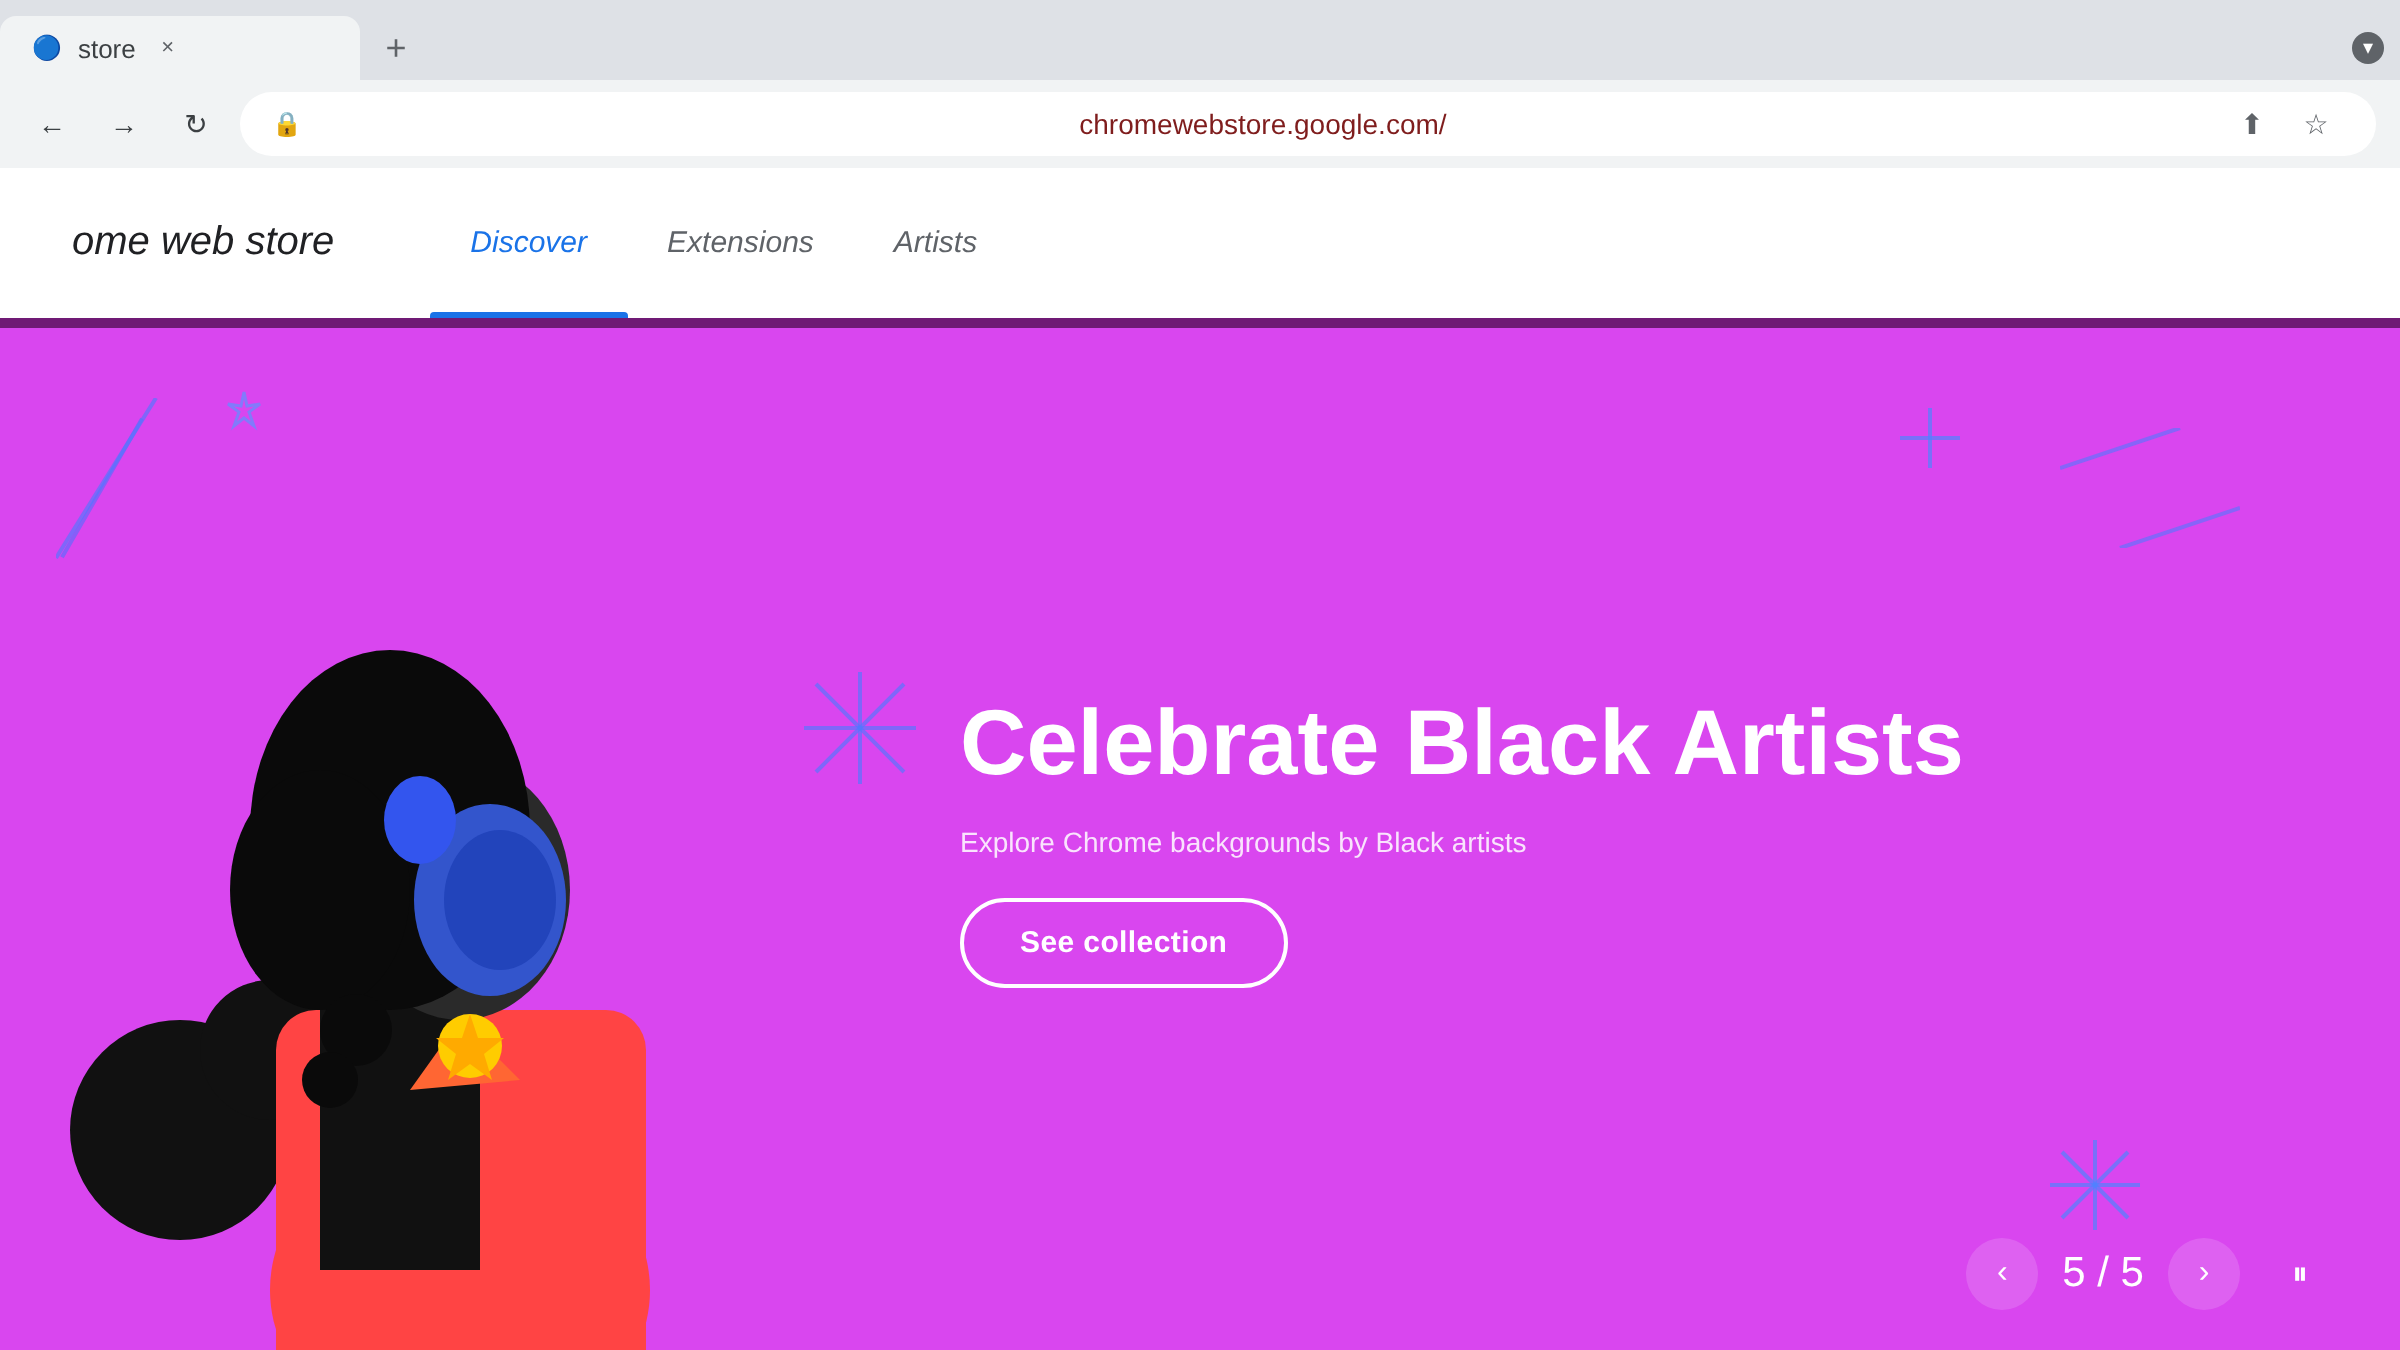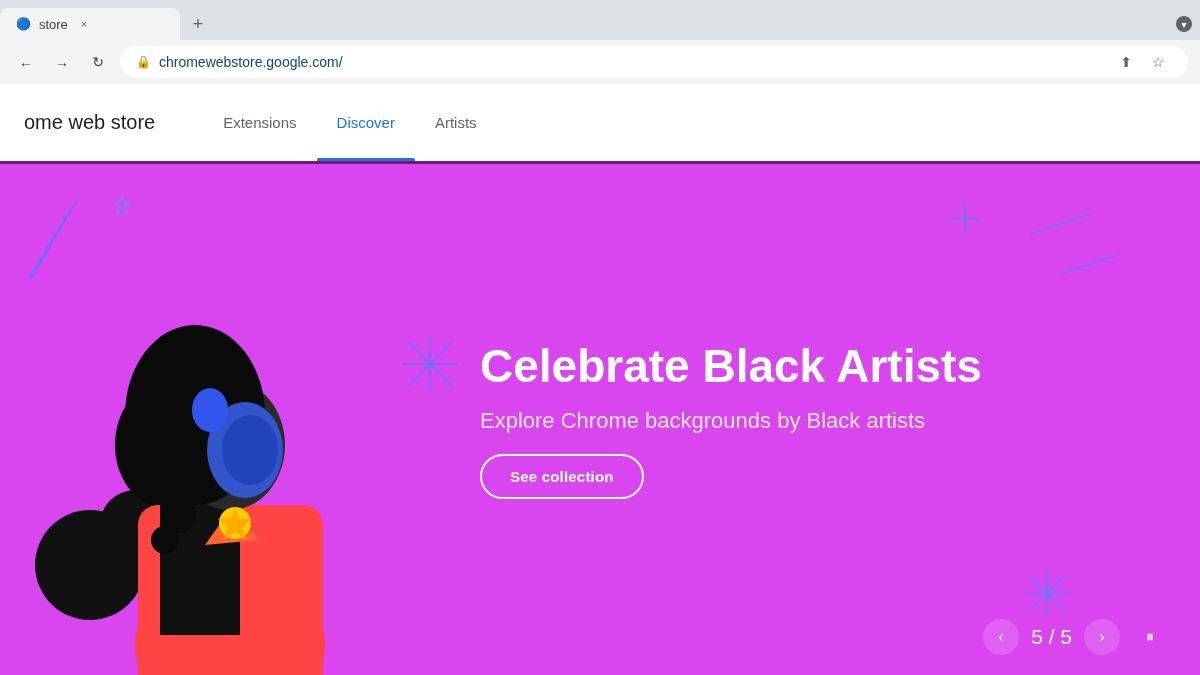--- a/index.html
+++ b/index.html
@@ -104,21 +104,22 @@
     }
 
     .lock-icon {
       color: #5f6368;
       font-size: 12px;
     }
 
     .address-text {
       flex: 1;
       font-size: 14px;
-      color: #0c4a6e;
+      color: #7f1d1d;
+      text-align: center;
     }
 
     .address-icons {
       display: flex;
       gap: 4px;
       align-items: center;
     }
 
     .addr-icon-btn {
       width: 28px;
@@ -137,24 +138,25 @@
       background: white;
       width: 100%;
       height: calc(675px - 84px);
       overflow: hidden;
     }
 
     
     .site-nav {
       display: flex;
       align-items: center;
-      padding: 0 24px;
+      padding: 0 36px;
       height: 80px;
       background: white;
-      border-bottom: 3px solid #701a75;
+      border-bottom: 5px solid #701a75;
+      font-style: italic;
     }
 
     .site-logo {
       font-size: 20px;
       color: #202124;
       font-weight: 400;
       margin-right: 48px;
       white-space: nowrap;
     }
 
@@ -228,21 +230,21 @@
 
     .hero-title {
       font-size: 46px;
       font-weight: 700;
       color: white;
       line-height: 1.15;
       margin-bottom: 16px;
     }
 
     .hero-subtitle {
-      font-size: 22px;
+      font-size: 14px;
       color: rgba(255,255,255,0.85);
       margin-bottom: 20px;
       font-weight: 400;
     }
 
     .see-collection-btn {
       display: inline-block;
       border: 2px solid white;
       border-radius: 24px;
       padding: 12px 28px;
@@ -356,25 +358,25 @@
       </div>
     </div>
   </div>
 </div>
 
 <div class="page-content">
 
   <nav class="site-nav">
     <div class="site-logo">ome web store</div>
     <div class="nav-tabs">
+      <div class="nav-tab active">
+        <span>Discover</span>
+      </div>
       <div class="nav-tab">
         <span>Extensions</span>
-      </div>
-      <div class="nav-tab active">
-        <span>Discover</span>
       </div>
       <div class="nav-tab">
         <span>Artists</span>
       </div>
     </div>
   </nav>
 
   <div class="hero-banner">
 
     <div class="deco-line line1"></div>

